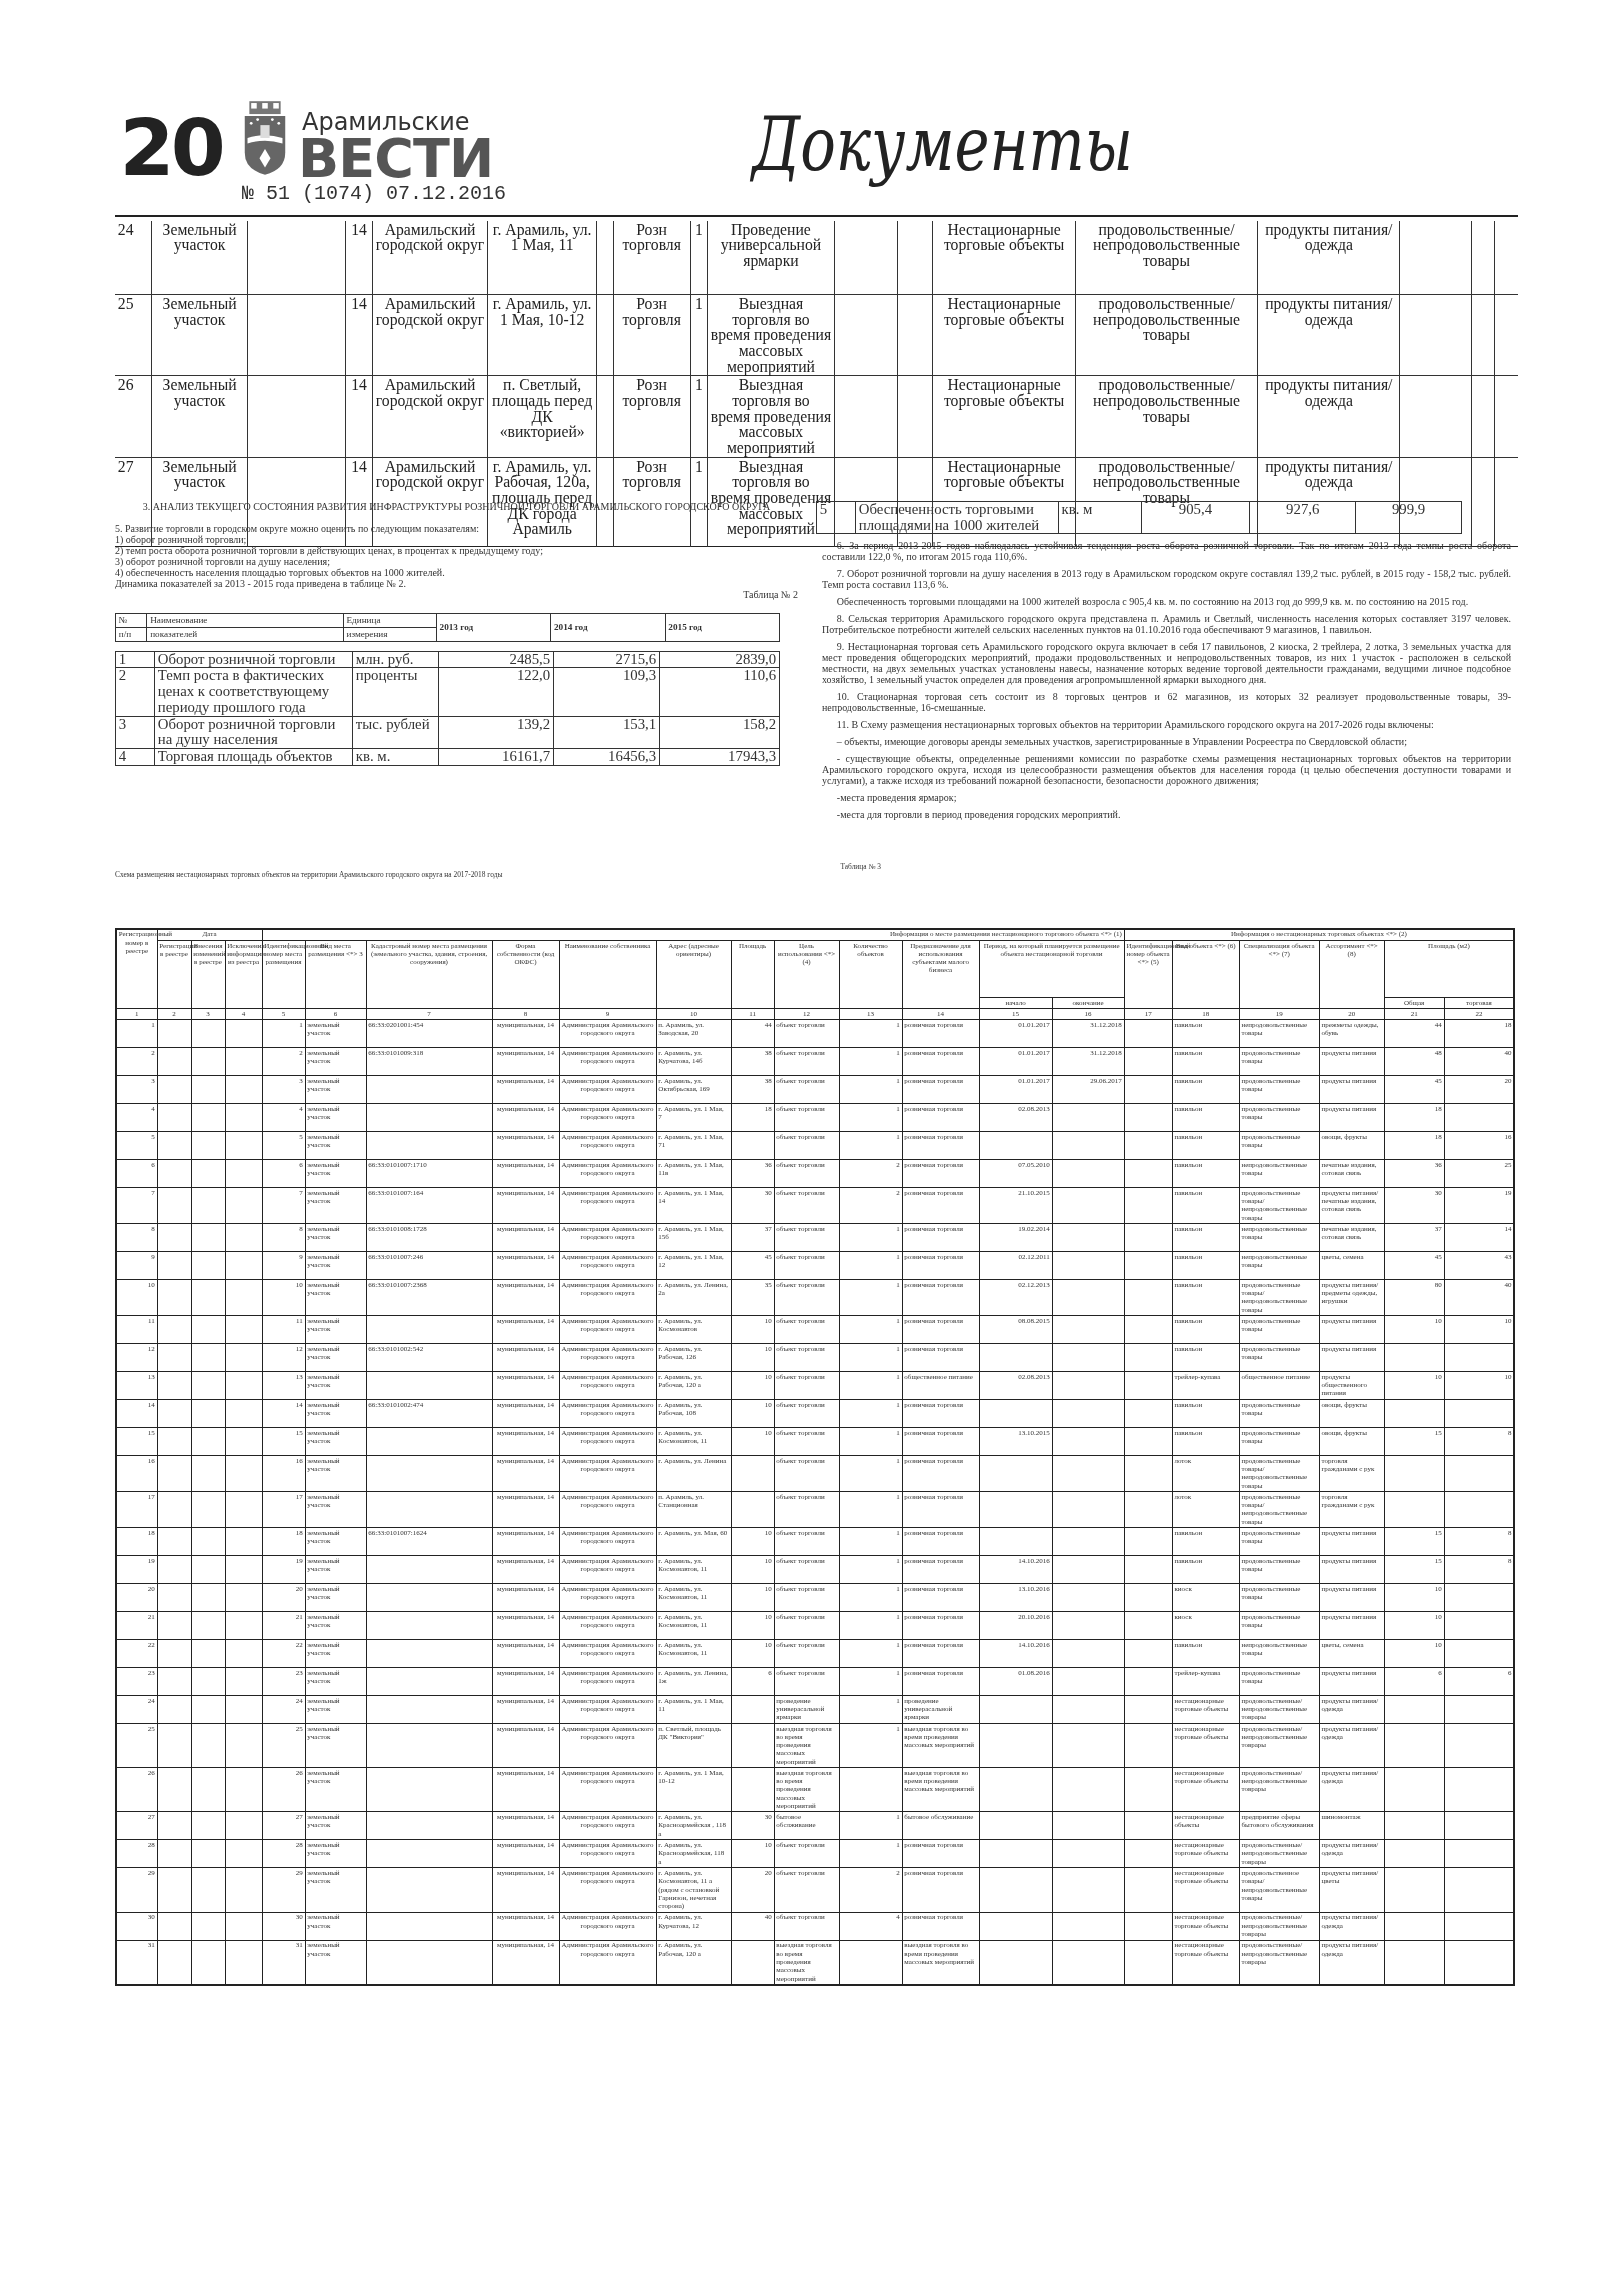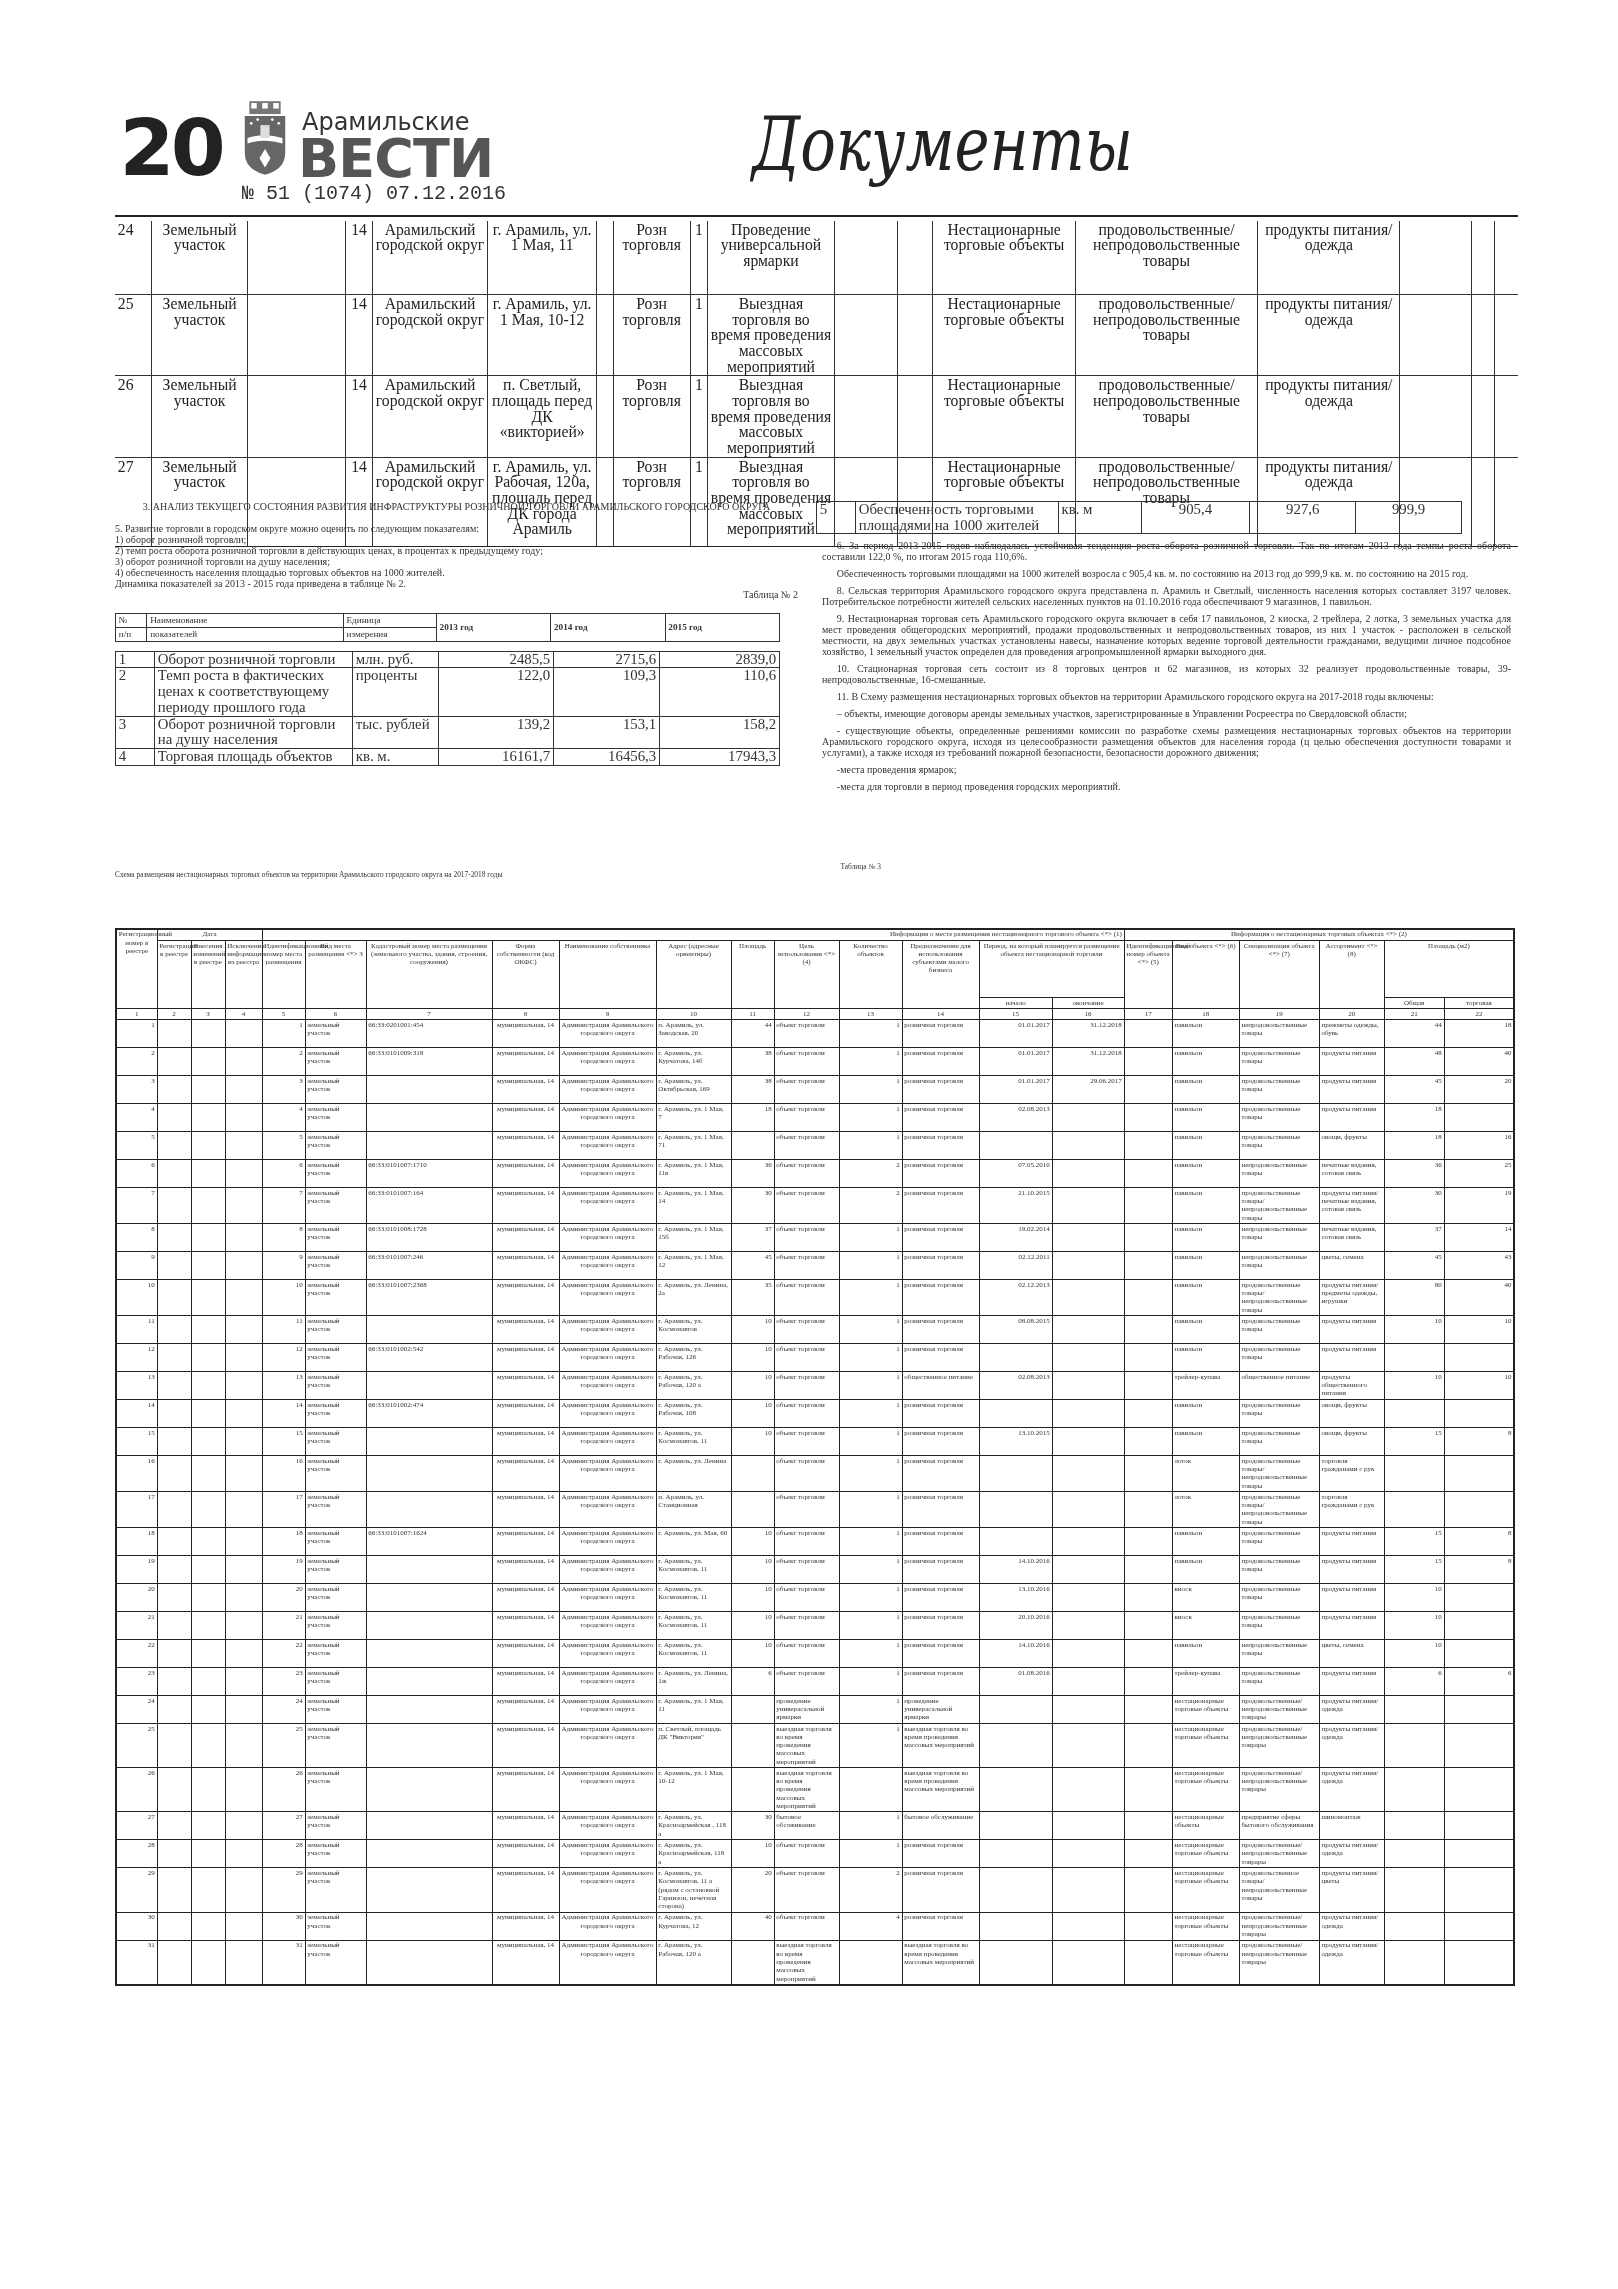--- a/index.html
+++ b/index.html
@@ -273,25 +273,26 @@
             <td>Обеспеченность торговыми площадями на 1000 жителей</td>
             <td>кв. м</td>
             <td class="num">905,4</td>
             <td class="num">927,6</td>
             <td class="num">999,9</td>
           </tr>
         </tbody>
     </table>
     <div class="paras" id="paras">
         <p>6. За период 2013-2015 годов наблюдалась устойчивая тенденция роста оборота розничной торговли. Так по итогам 2013 года темпы роста оборота составили 122,0 %, по итогам 2015 года 110,6%.</p>
+        <p>7. Оборот розничной торговли на душу населения в 2013 году в Арамильском городском округе составлял 139,2 тыс. рублей, в 2015 году - 158,2 тыс. рублей. Темп роста составил 113,6 %.</p>
         <p>Обеспеченность торговыми площадями на 1000 жителей возросла с 905,4 кв. м. по состоянию на 2013 год до 999,9 кв. м. по состоянию на 2015 год.</p>
         <p>8. Сельская территория Арамильского городского округа представлена п. Арамиль и Светлый, численность населения которых составляет 3197 человек. Потребительское потребности жителей сельских населенных пунктов на 01.10.2016 года обеспечивают 9 магазинов, 1 павильон.</p>
         <p>9. Нестационарная торговая сеть Арамильского городского округа включает в себя 17 павильонов, 2 киоска, 2 трейлера, 2 лотка, 3 земельных участка для мест проведения общегородских мероприятий, продажи продовольственных и непродовольственных товаров, из них 1 участок - расположен в сельской местности, на двух земельных участках установлены навесы, назначение которых ведение торговой деятельности гражданами, ведущими личное подсобное хозяйство, 1 земельный участок определен для проведения агропромышленной ярмарки выходного дня.</p>
         <p>10. Стационарная торговая сеть состоит из 8 торговых центров и 62 магазинов, из которых 32 реализует продовольственные товары, 39-непродовольственные, 16-смешанные.</p>
-        <p>11. В Схему размещения нестационарных торговых объектов на территории Арамильского городского округа на 2017-2018 годы включены:</p>
+        <p>11. В Схему размещения нестационарных торговых объектов на территории Арамильского городского округа на 2017-2026 годы включены:</p>
         <p>– объекты, имеющие договоры аренды земельных участков, зарегистрированные в Управлении Росреестра по Свердловской области;</p>
         <p>- существующие объекты, определенные решениями комиссии по разработке схемы размещения нестационарных торговых объектов на территории Арамильского городского округа, исходя из целесообразности размещения объектов для населения города (ц целью обеспечения доступности товарами и услугами), а также исходя из требований пожарной безопасности, безопасности дорожного движения;</p>
         <p>-места проведения ярмарок;</p>
         <p>-места для торговли в период проведения городских мероприятий.</p>
       </div>
   </div>
 
   <div class="t3wrap">
     <div class="t3cap">Таблица № 3</div>
     <div class="t3title">Схема размещения нестационарных торговых объектов на территории Арамильского городского округа на 2017-2018 годы</div>

